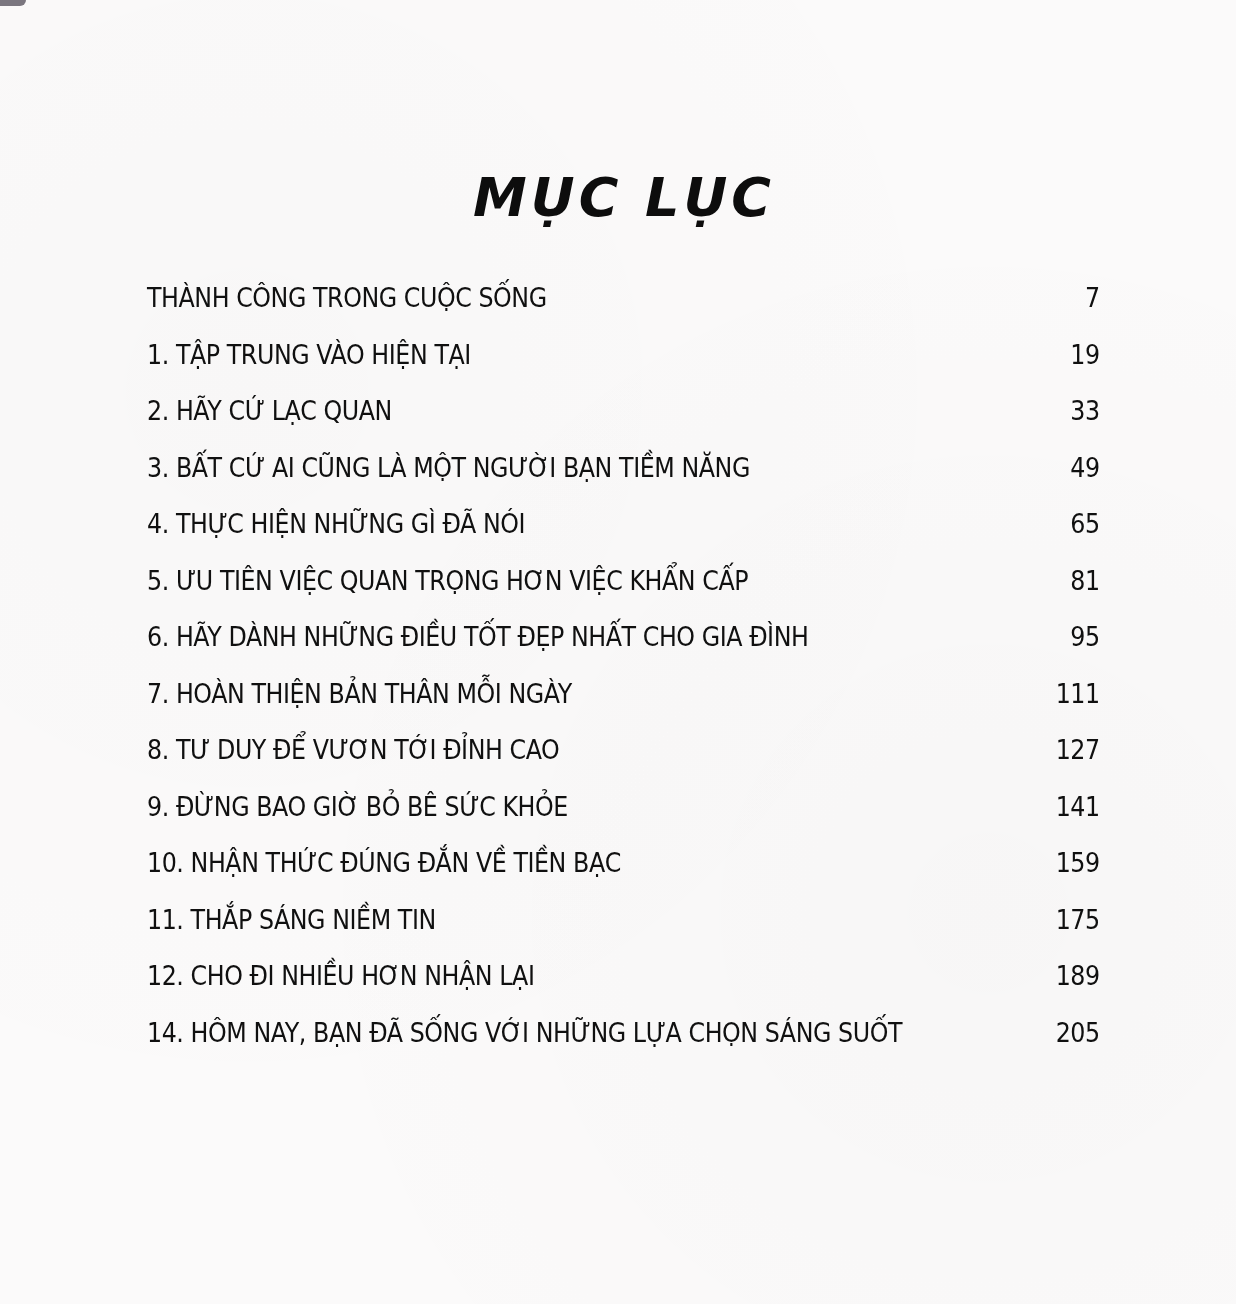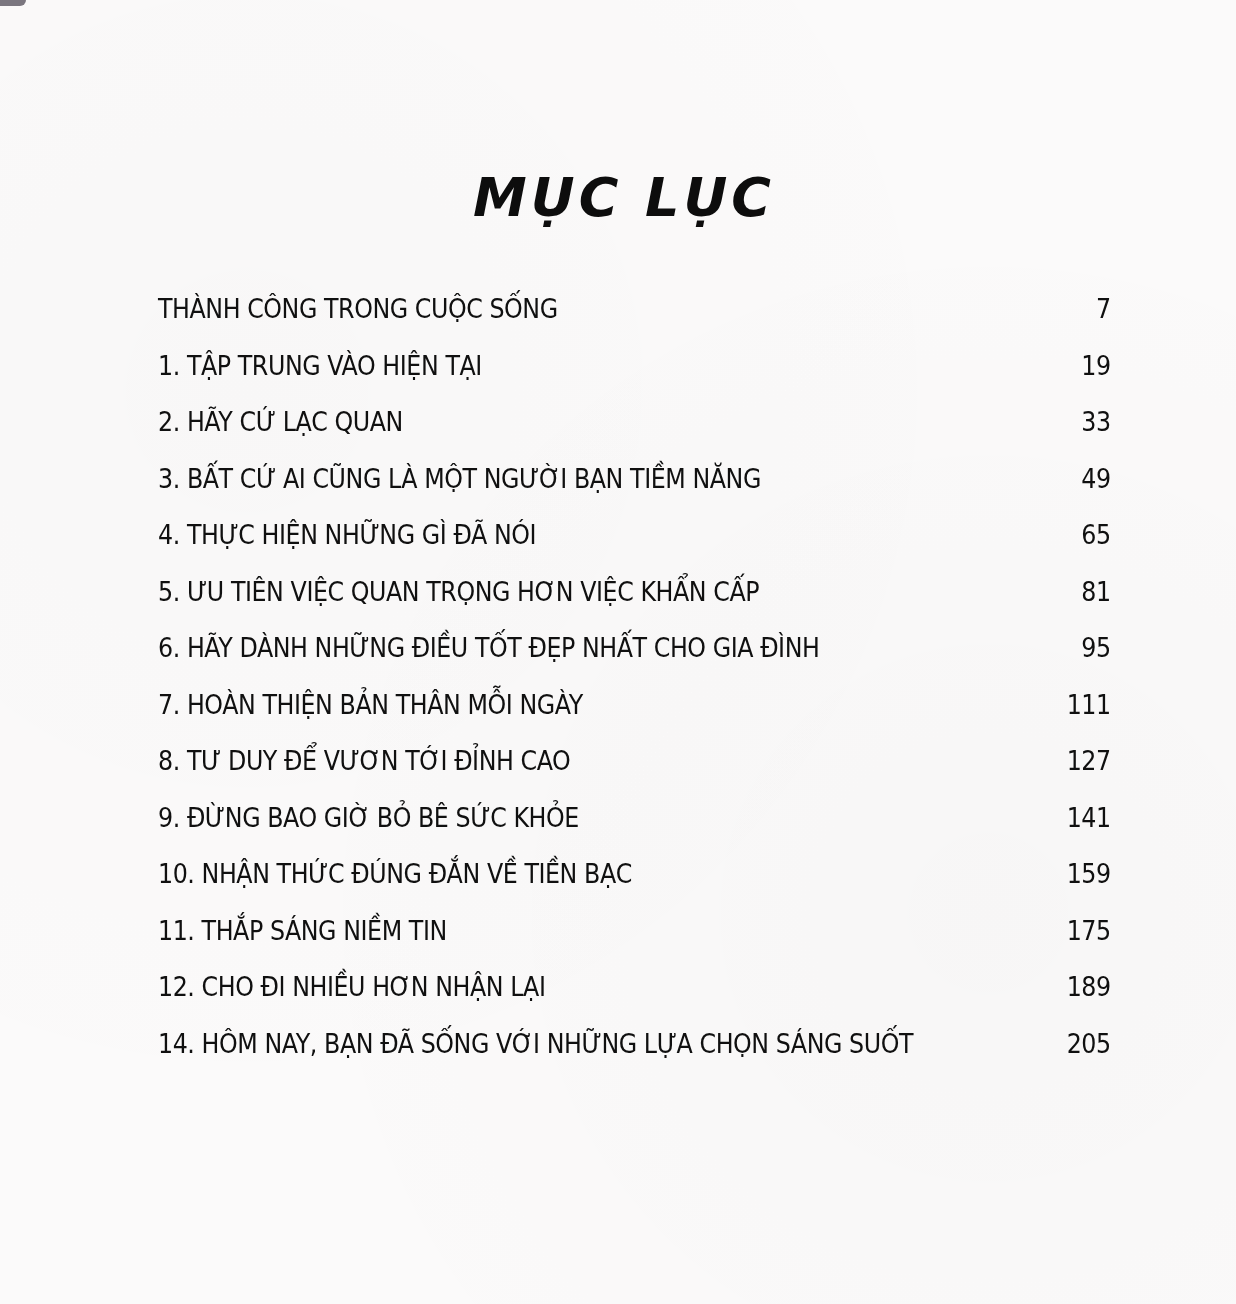--- a/index.html
+++ b/index.html
@@ -46,21 +46,21 @@
       letter-spacing: 4px;
       color: #0d0d0d;
       transform: translateX(6px);
     }
     .toc {
       position: absolute;
       left: 143px;
       top: 278px;
       width: 953px;
       list-style: none;
-      margin: 15px;
+      margin: 4px;
       padding: 0;
     }
     .toc-entry {
       display: flex;
       justify-content: space-between;
       align-items: baseline;
       height: 56.5px;
       font-family: "DejaVu Sans", sans-serif;
       font-size: 27px;
       letter-spacing: -0.5px;

